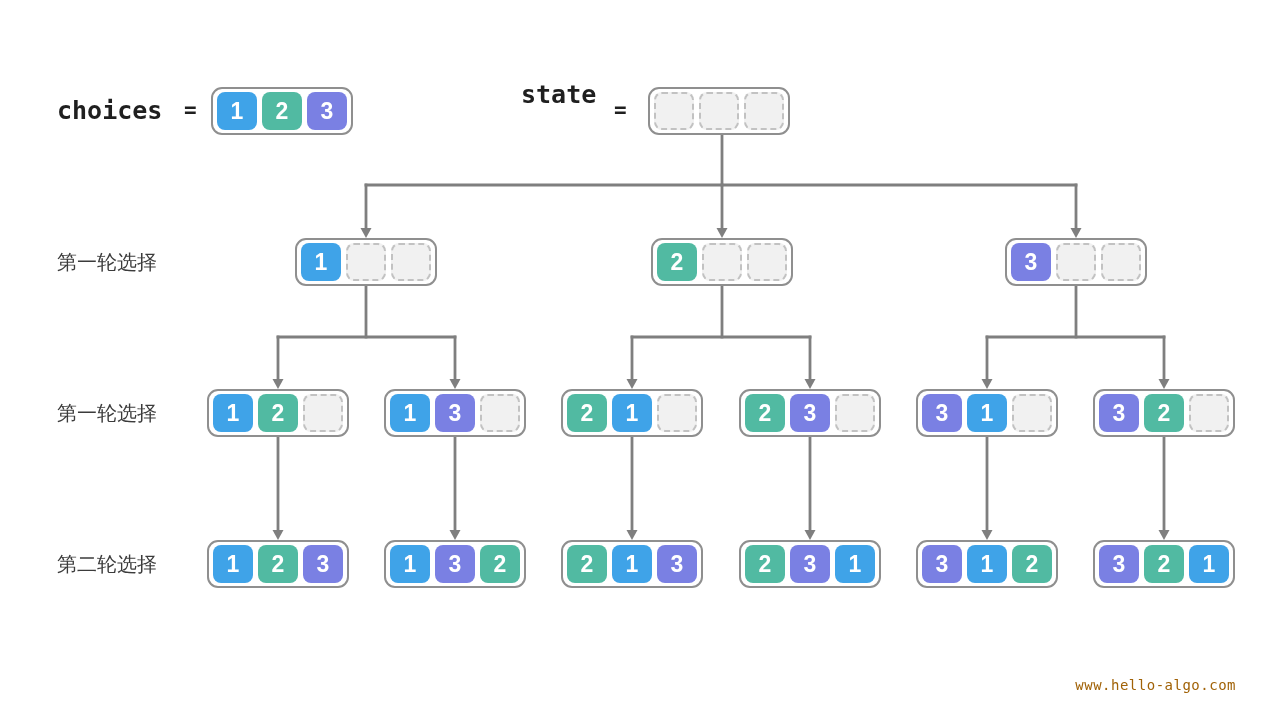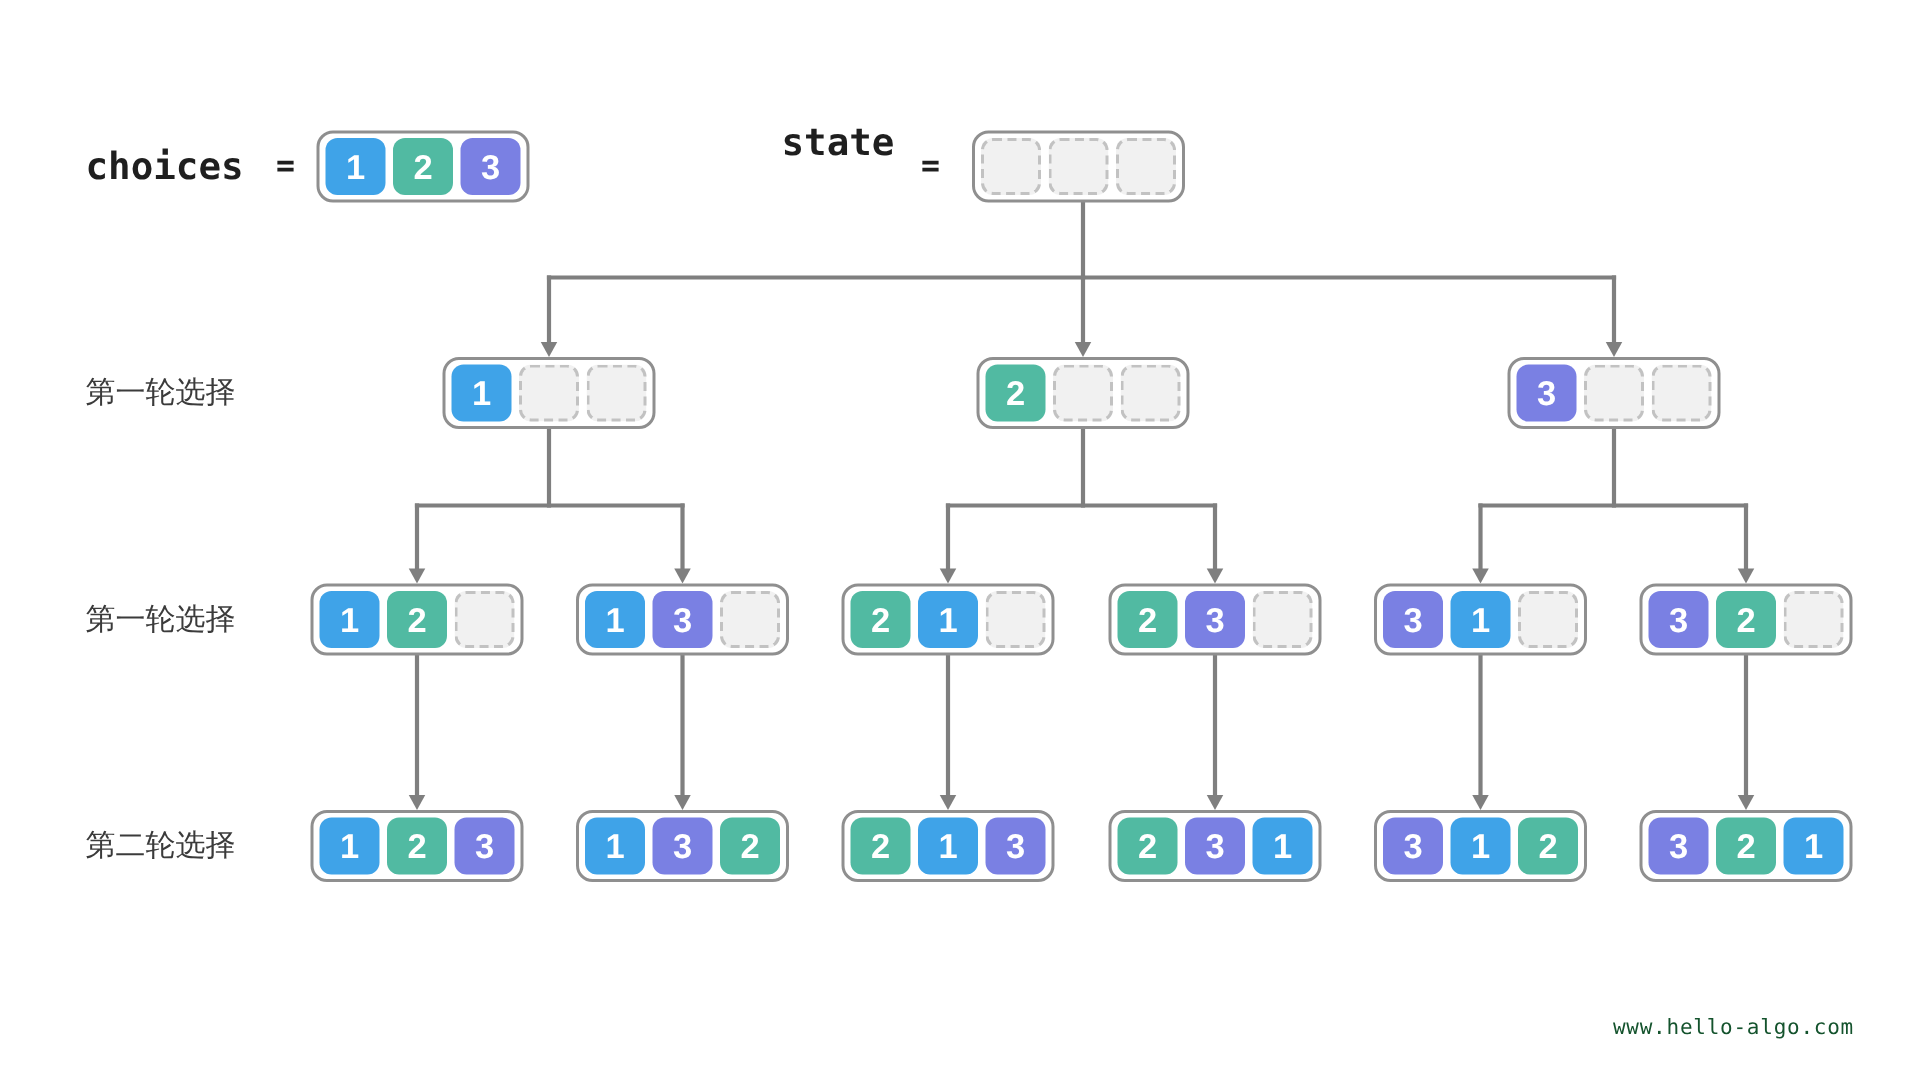--- a/index.html
+++ b/index.html
@@ -74,21 +74,21 @@
     line-height: 25px;
     white-space: nowrap;
   }
   .watermark {
     position: absolute;
     right: 44px;
     top: 677px;
     font-family: "DejaVu Sans Mono", "Liberation Mono", monospace;
     font-size: 14px;
     letter-spacing: 0.5px;
-    color: #14532d;
+    color: #a16207;
   }
 </style>
 </head>
 <body>
 
 <div class="canvas">
 
   <svg id="connectors" viewBox="0 0 1280 720" xmlns="http://www.w3.org/2000/svg">
       <line x1="722" y1="135" x2="722" y2="185" stroke="#7f7f7f" stroke-width="2.8" stroke-linecap="square"></line>
       <line x1="366" y1="185" x2="1076" y2="185" stroke="#7f7f7f" stroke-width="2.8" stroke-linecap="square"></line>

